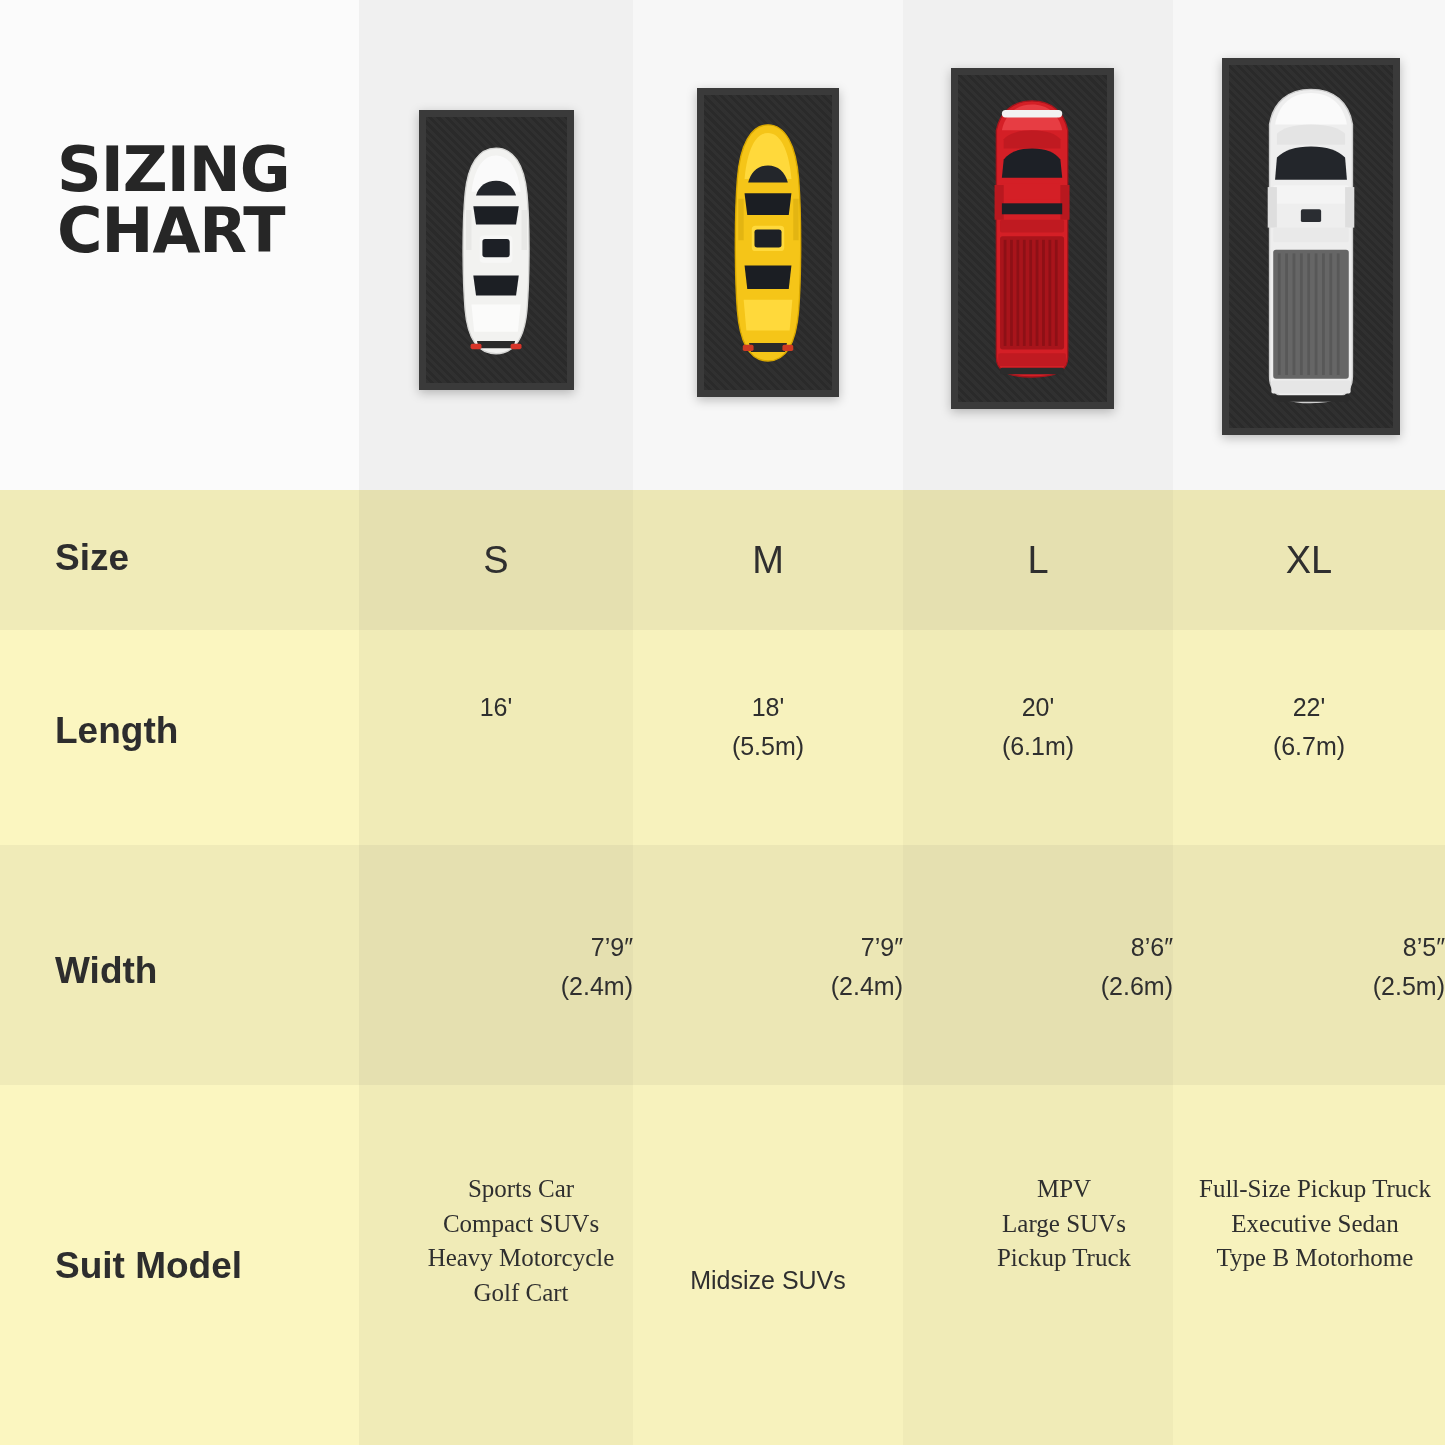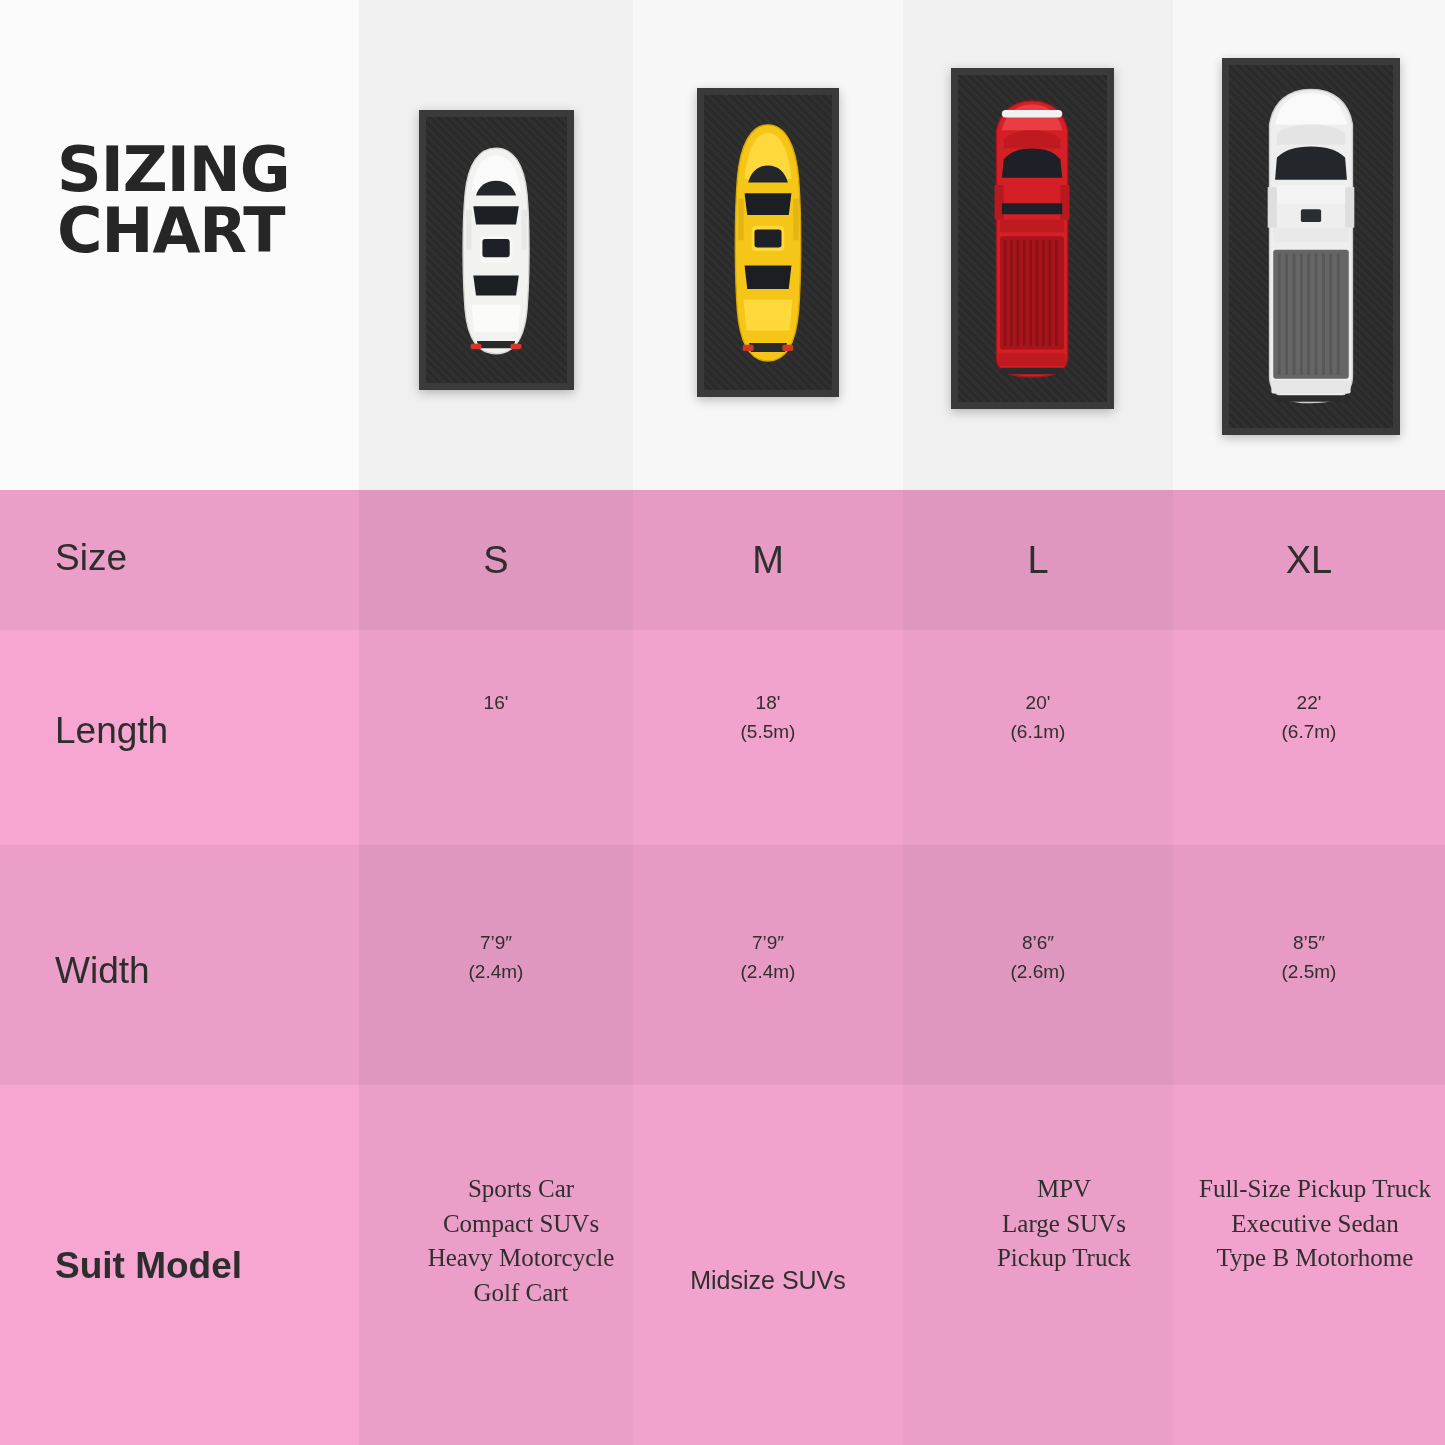--- a/index.html
+++ b/index.html
@@ -10,21 +10,21 @@
     width: 1445px;
     height: 1445px;
     background: #f7f7f7;
     font-family: "Liberation Sans", sans-serif;
     overflow: hidden;
   }
   .chart {
     position: relative;
     width: 1445px;
     height: 1445px;
-    background: #f9a8d4;
+    background: #fef9c3;
   }
 
   
   .col-bg {
     position: absolute;
     top: 0;
     height: 1445px;
   }
   .col-bg.c1 { left: 359px;  width: 274px; background: rgba(0,0,0,0.045); }
   .col-bg.c2 { left: 633px;  width: 270px; background: rgba(0,0,0,0.015); }
@@ -64,41 +64,41 @@
     position: absolute;
     left: 55px;
     font-size: 37px;
     color: #2d2d2d;
     font-family: "Liberation Sans", sans-serif;
   }
   .row-label.size   { top: 537px; }
   .row-label.length { top: 710px; text-align: center; }
   .row-label.width  { top: 950px; }
   .row-label.suit   { top: 1245px; font-weight: bold; }
-  .row-label.bold   { font-weight: normal; }
+  .row-label.bold   { font-weight: bold; }
 
   
   .cell {
     position: absolute;
     text-align: center;
     color: #2f2f2f;
     font-family: "Liberation Sans", sans-serif;
   }
   .cell.size-val {
     font-size: 38px;
     top: 535px;
     height: 50px;
     line-height: 50px;
   }
   .cell.meas {
-    font-size: 19px;
+    font-size: 25px;
     line-height: 1.55;
   }
   .cell.meas.length { top: 688px; }
-  .cell.meas.width  { top: 928px; }
+  .cell.meas.width  { top: 928px; text-align: right; }
 
   .cell.suit {
     font-size: 25px;
     line-height: 1.38;
     color: #2f2f2f;
   }
   .col1 { left: 359px;  width: 274px; }
   .col2 { left: 633px;  width: 270px; }
   .col3 { left: 903px;  width: 270px; }
   .col4 { left: 1173px; width: 272px; }

